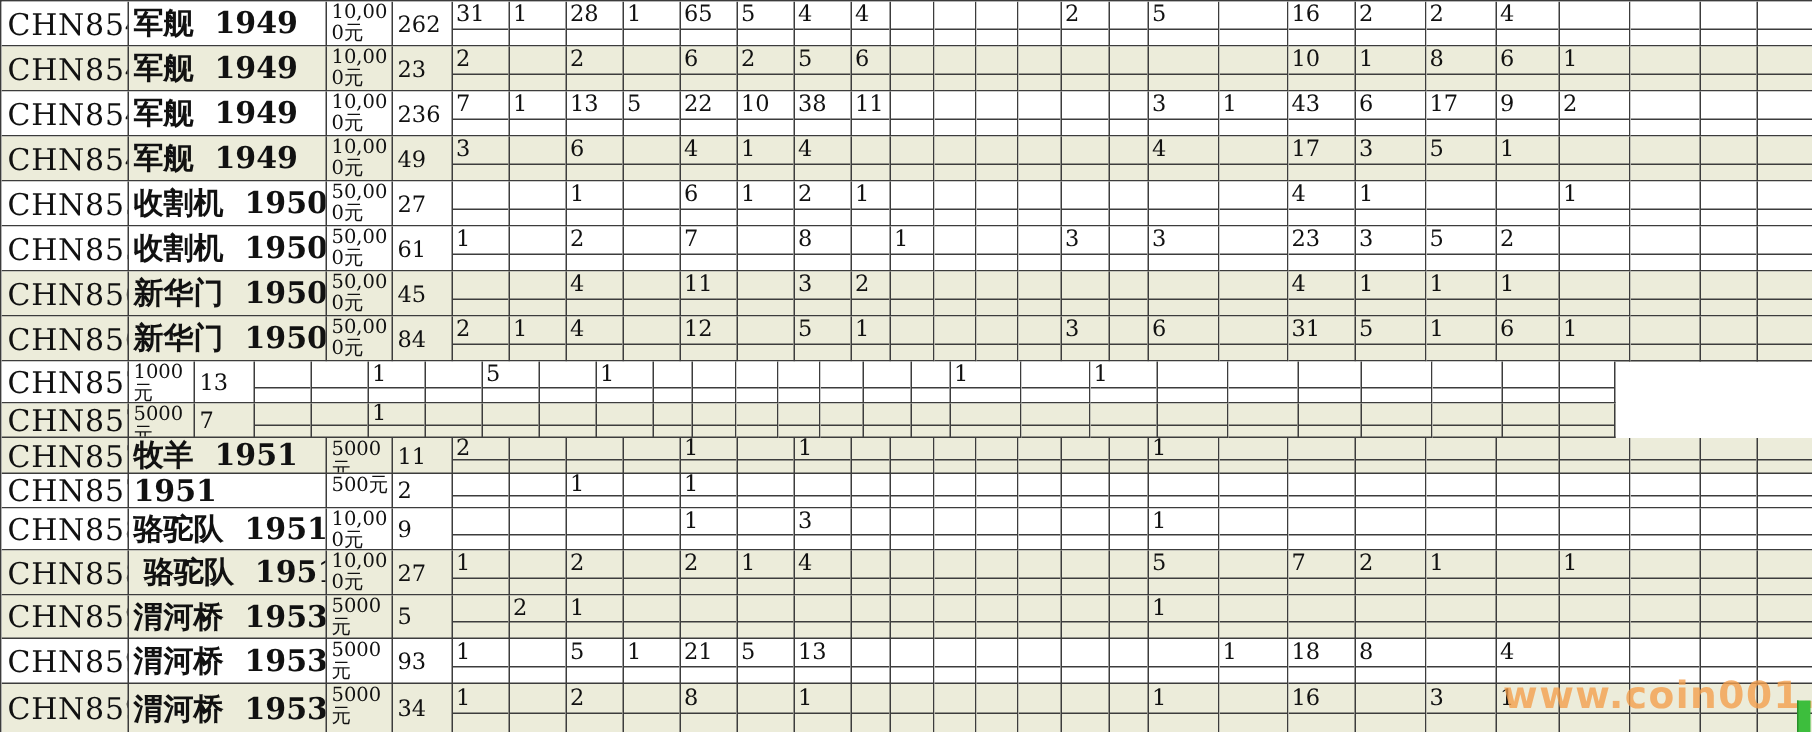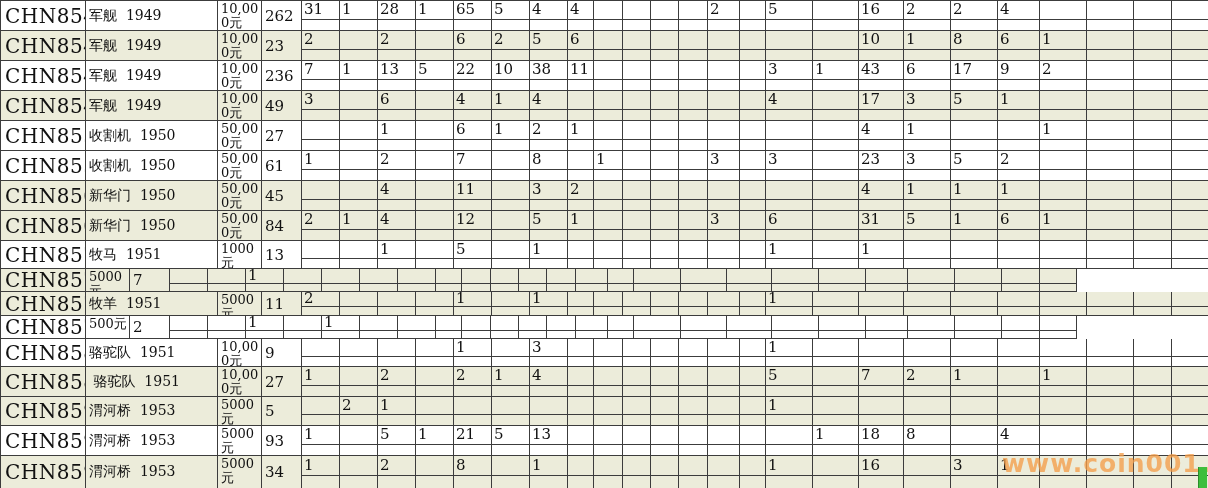--- a/index.html
+++ b/index.html
@@ -12,21 +12,21 @@
   }
   .row{ display:flex; width:1207px; }
   .row.shaded .cell{ background:#ececda; }
   .cell{
     flex:none; border-right:1px solid #3c3c3c; border-bottom:1px solid #3c3c3c;
     overflow:hidden; background:#fff;
   }
   .id-cell{ width:85px; display:flex; align-items:center; padding-left:4px;
             font-size:20px; letter-spacing:0.5px; }
   .name-cell{ width:132px; display:flex; align-items:center; padding-left:3px;
-              font-size:14px; white-space:pre; }
+              font-size:20px; white-space:pre;font-weight:bold; }
   .price-cell{ width:44px; font-size:13px; line-height:14px; padding:1px 1px 0 3px;
                word-break:break-all; }
   .count-cell{ width:40px; display:flex; align-items:center; padding-left:3px;
                font-size:15px; }
   .num-cell{ display:flex; flex-direction:column; }
   .num-upper{ border-bottom:1px solid #3c3c3c; font-size:15px; line-height:16px;
               padding-left:2px; overflow:hidden; }
   .num-lower{ flex:1; }
   .watermark{
     position:absolute; left:1001px; top:448px; z-index:5;
@@ -855,21 +855,20 @@
         <div class="num-upper" style="height: 19px; line-height: 17px;"></div>
         <div class="num-lower"></div>
       </div>
       <div class="cell num-cell" style="width: 37px;">
         <div class="num-upper" style="height: 19px; line-height: 17px;"></div>
         <div class="num-lower"></div>
       </div>
     </div>
     <div class="row" style="height: 28px;">
       <div class="cell id-cell">CHN857Aa</div>
-      <div class="cell name-cell">牧马  1951</div>
       <div class="cell price-cell">1000元</div>
       <div class="cell count-cell">13</div>
       <div class="cell num-cell" style="width: 38px;">
         <div class="num-upper" style="height: 18px; line-height: 16px;"></div>
         <div class="num-lower"></div>
       </div>
       <div class="cell num-cell" style="width: 38px;">
         <div class="num-upper" style="height: 18px; line-height: 16px;"></div>
         <div class="num-lower"></div>
       </div>
@@ -1160,20 +1159,21 @@
         <div class="num-upper" style="height: 15px; line-height: 13px;"></div>
         <div class="num-lower"></div>
       </div>
       <div class="cell num-cell" style="width: 37px;">
         <div class="num-upper" style="height: 15px; line-height: 13px;"></div>
         <div class="num-lower"></div>
       </div>
     </div>
     <div class="row" style="height: 23px;">
       <div class="cell id-cell">CHN857s</div>
+      <div class="cell name-cell">1951</div>
       <div class="cell price-cell">500元</div>
       <div class="cell count-cell">2</div>
       <div class="cell num-cell" style="width: 38px;">
         <div class="num-upper" style="height: 15px; line-height: 13px;"></div>
         <div class="num-lower"></div>
       </div>
       <div class="cell num-cell" style="width: 38px;">
         <div class="num-upper" style="height: 15px; line-height: 13px;"></div>
         <div class="num-lower"></div>
       </div>

